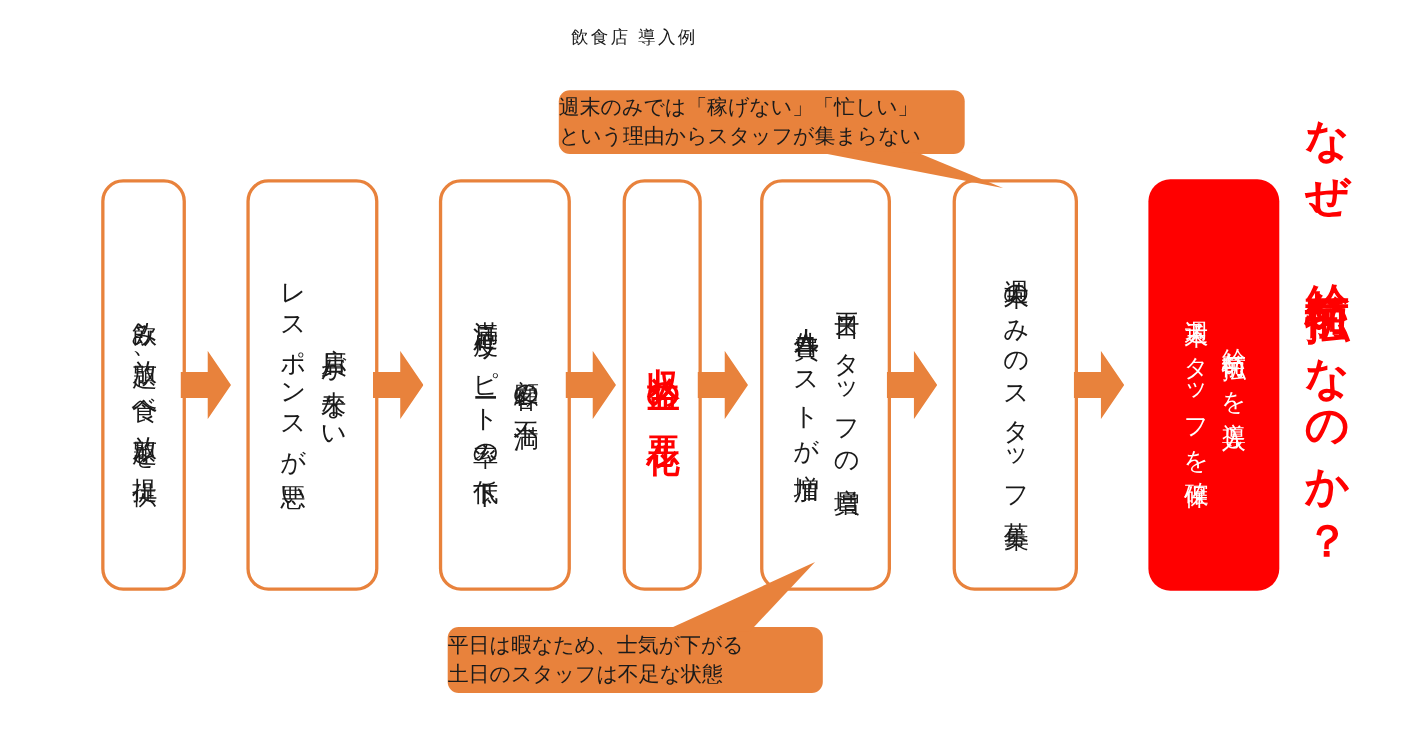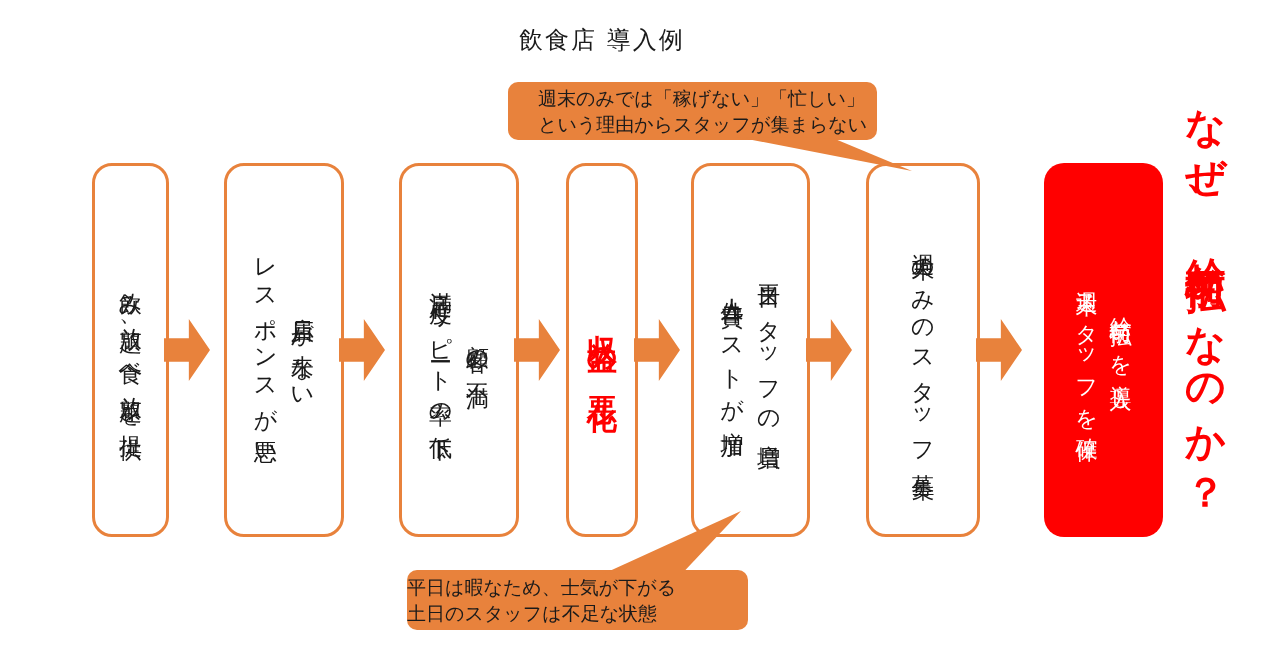--- a/index.html
+++ b/index.html
@@ -11,21 +11,21 @@
   .canvas{
     position:relative;
     width:1280px;height:666px;
     background:#ffffff;
     overflow:hidden;
     font-family:"DejaVu Sans",sans-serif;
     color:var(--ink);
   }
   .title{
     position:absolute;left:519px;top:24px;
-    font-size:24px;letter-spacing:2px;color:var(--ink);
+    font-size:16px;letter-spacing:2px;color:var(--ink);
   }
   
   .fbox{
     position:absolute;top:163px;height:374px;
     background:#ffffff;
     border:3px solid var(--orange);
     border-radius:20px;
     box-sizing:border-box;
     display:flex;align-items:center;justify-content:center;
     z-index:1;
@@ -65,21 +65,21 @@
     border-radius:10px;
     display:flex;flex-direction:column;justify-content:center;
     box-sizing:border-box;
     z-index:4;
   }
   .callout .ctxt{
     white-space:pre-line;
     font-size:19px;line-height:26px;
     color:var(--ink);
   }
-  .callout-top{left:508px;top:82px;width:369px;height:58px;padding-left:30px;}
+  .callout-top{left:508px;top:82px;width:369px;height:58px;}
   .callout-bottom{left:407px;top:570px;width:341px;height:60px;}
   .tail{position:absolute;background:var(--orange);z-index:5;}
   .tail-top{
     left:737px;top:137px;width:175px;height:34px;
     clip-path:polygon(0 0,55% 4%,100% 100%);
   }
   .tail-bottom{
     left:603px;top:511px;width:138px;height:63px;
     clip-path:polygon(100% 0,0 100%,57% 100%);
   }

